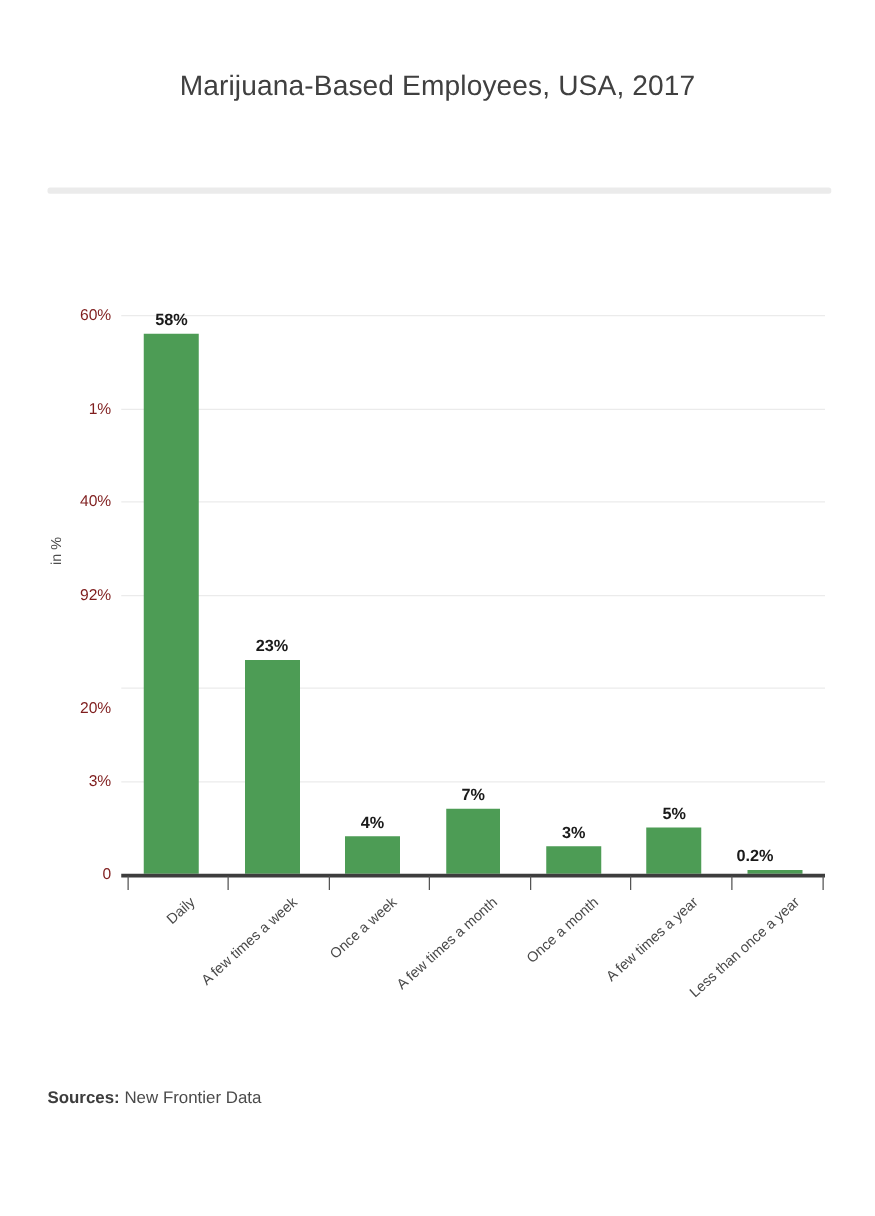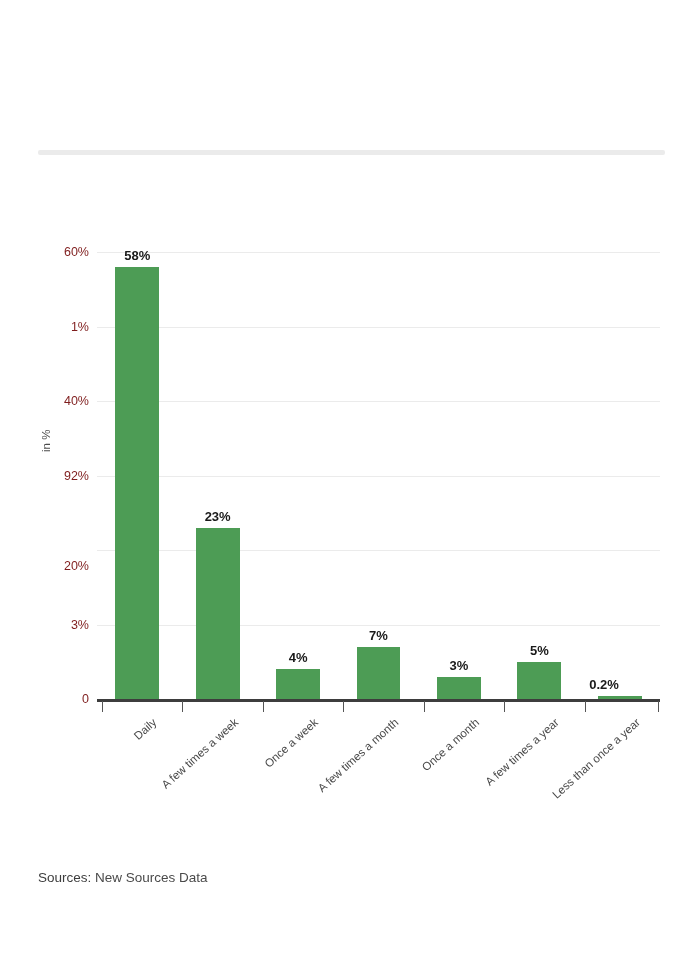--- a/index.html
+++ b/index.html
@@ -136,35 +136,36 @@
     width: 700px;
     height: 30px;
   }
   .sources {
     position: absolute;
     left: 38px; top: 0;
     font-size: 13.5px;
     color: #3d3d3d;
     white-space: nowrap;
   }
-  .sources b { font-weight: normal; margin-top: 24px; }
+  .sources b { font-weight: bold; margin-top: 24px; }
   .sources span.val { font-weight: 400; color: #4a4a4a; }
   .credit {
     position: absolute;
     right: 38px; top: 0;
     font-size: 13.5px;
     font-weight: bold;
     color: #2b2b2b;
     white-space: nowrap;
   }
 </style>
 </head>
 <body>
 
 <div class="title-block">
+  <div class="title-line">Marijuana-Based Employees, USA, 2017</div>
 </div>
 <div class="title-divider"></div>
 
 <div class="chart-area">
 
   <div class="axis-title">in %</div>
 
   <div class="y-ticks" id="y-ticks">
       <div class="y-tick-label" style="top: 447px;">0</div>
       <div class="y-tick-label" style="top: 372.5px;">3%</div>
@@ -216,15 +217,15 @@
     <div class="bar-label" style="left: 298.071px; top: 665.2px;">4%</div>
     <div class="bar-label" style="left: 378.5px; top: 642.85px;">7%</div>
     <div class="bar-label" style="left: 458.929px; top: 672.65px;">3%</div>
     <div class="bar-label" style="left: 539.357px; top: 657.75px;">5%</div>
     <div class="bar-label" style="left: 604px; top: 692px;">0.2%</div>
   </div>
 
 <div class="footer">
   <div class="sources">
     <b>Sources:</b>
-    <span class="val">New Sources Data</span>
+    <span class="val">New Frontier Data</span>
   </div>
 </div>
 
 </body></html>

